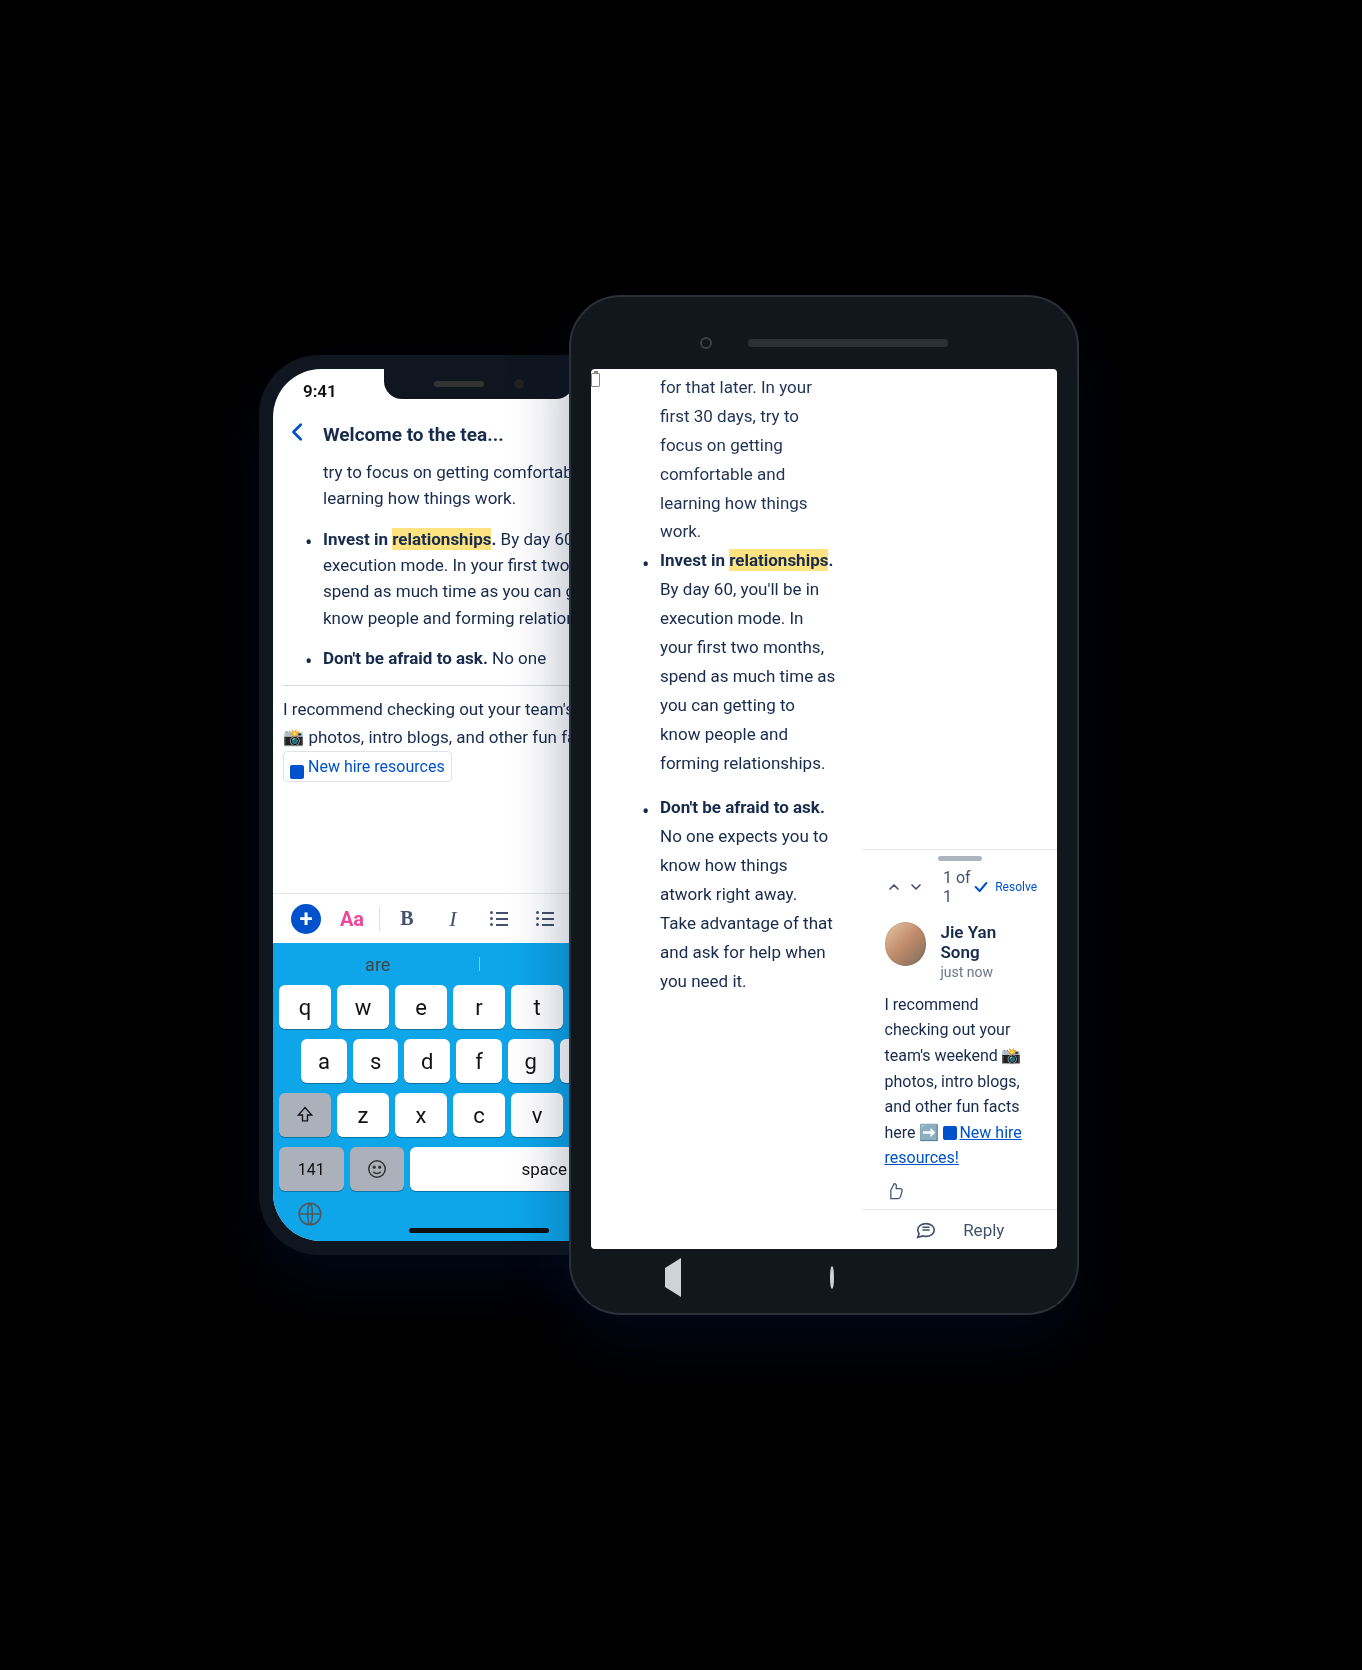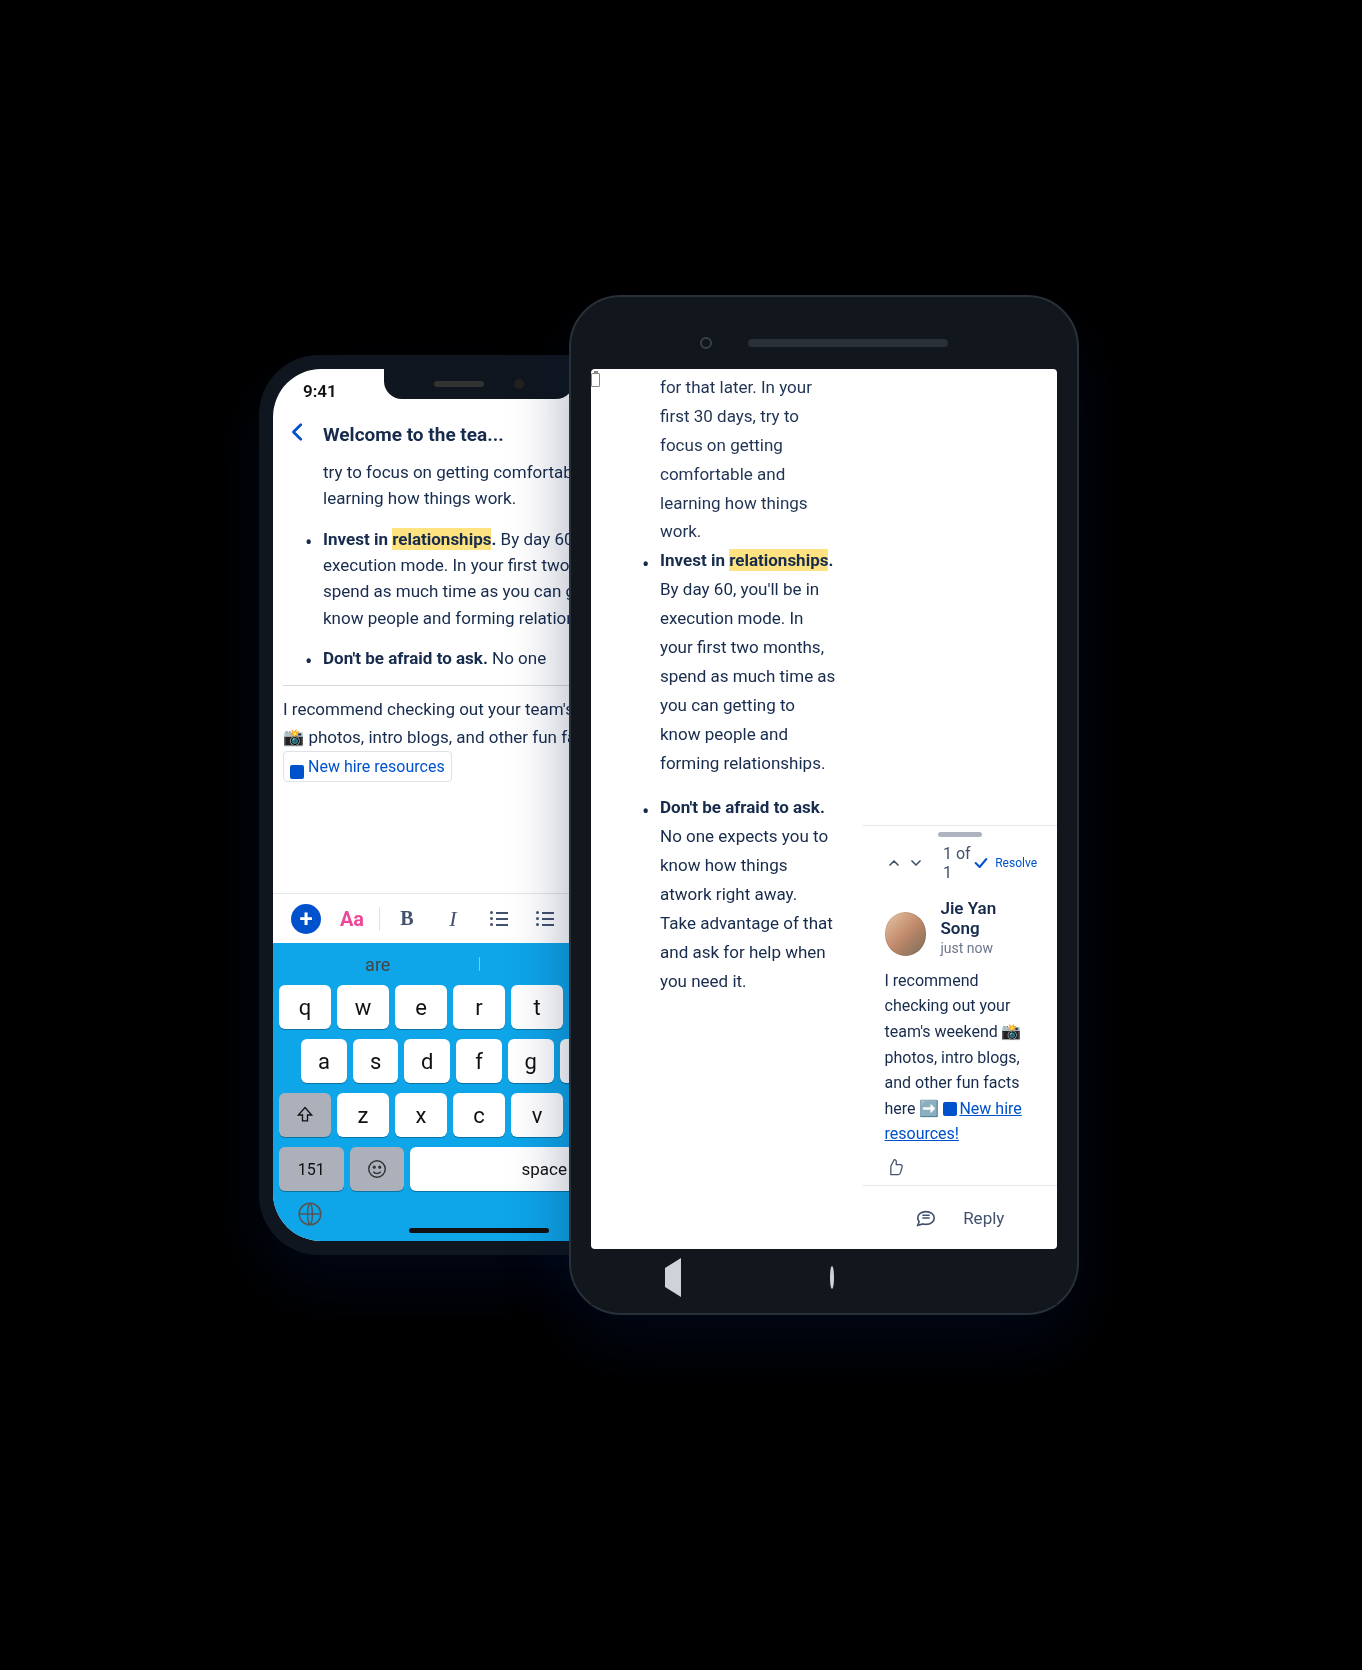--- a/index.html
+++ b/index.html
@@ -136,31 +136,31 @@
     padding-top:14px;
   }
   .sheet-handle { position:absolute; top:6px; left:50%; transform:translateX(-50%); width:44px; height:5px; background:#aeb4bf; border-radius:3px; }
   .sheet-head { display:flex; align-items:center; padding:4px 20px 10px 20px; font-size:16px; color:#42526E; }
   .sheet-head .navbtn { width:30px; height:30px; display:flex; align-items:center; justify-content:center; color:#42526E; }
   .sheet-head .count { margin-left:16px; }
   .sheet-head .resolve { margin-left:auto; color:#0052CC; display:flex; align-items:center; gap:6px; font-size:12px; }
   .sheet-head svg { width:16px; height:16px; }
 
   .comment { padding: 6px 22px 4px 22px; }
-  .comment .row1 { display:flex; gap:14px; align-items:flex-end; }
+  .comment .row1 { display:flex; gap:14px; align-items:flex-start; }
   .avatar { width:44px; height:44px; border-radius:50%; background:linear-gradient(135deg,#e8c9a8 0%, #c08a6b 50%, #7a6a5a 100%); box-shadow: inset 0 0 0 1px rgba(0,0,0,.08); }
   .comment .name { font-weight:600; color:#172B4D; font-size:17px; }
   .comment .when { color:#6B778C; font-size:14px; margin-top:2px; }
   .comment .body { margin-top:12px; font-size:16px; line-height:1.6; color:#172B4D; }
   .comment .body a { color:#0052CC; text-decoration:underline; }
   .comment .docicn-sm { display:inline-block; width:14px; height:14px; background:#0052CC; border-radius:2px; position:relative; vertical-align:-2px; margin-right:2px;}
   .thumb { margin:10px 0 0 0; }
   .thumb svg { width:20px;height:20px; stroke:#42526E; fill:none; stroke-width:1.5; }
 
-  .replybar { border-top:1px solid #e3e6eb; height:64px; display:flex; align-items:center; justify-content:center; gap:26px; color:#42526E; font-size:17px; }
+  .replybar { border-top:1px solid #e3e6eb; height:40px; display:flex; align-items:center; justify-content:center; gap:26px; color:#42526E; font-size:17px; }
   .replybar svg { width:22px;height:22px; }
 
   .adr-nav { height:56px; background:#12171d; display:flex; align-items:center; justify-content:space-around; }
   .adr-nav .tri { width:0;height:0;border-top:10px solid transparent;border-bottom:10px solid transparent;border-right:16px solid #cfd3d8;}
   .adr-nav .circ { width:20px;height:20px;border:2px solid #cfd3d8;border-radius:50%; background:radial-gradient(circle,#cfd3d8 0 6px,transparent 6px);}
   .adr-nav .sq { width:18px;height:18px;background:#cfd3d8;}
 </style>
 </head>
 <body>
 
@@ -284,21 +284,21 @@
               </svg>
           </div>
           <div class="key">z</div>
           <div class="key">x</div>
           <div class="key">c</div>
           <div class="key">v</div>
           <div class="key">b</div>
           <div class="key">n</div>
         </div>
         <div class="keyrow">
-          <div class="key func" style="flex:1.2;font-size:16px">151</div>
+          <div class="key func" style="flex:1.2;font-size:16px">141</div>
           <div class="key func" style="flex:1">
             <svg viewBox="0 0 24 24" width="22" height="22" fill="none" stroke="#333" stroke-width="1.6">
                 <circle cx="12" cy="12" r="9"></circle>
                 <circle cx="9" cy="10" r="1" fill="#333"></circle>
                 <circle cx="15" cy="10" r="1" fill="#333"></circle>
                 <path d="M8 15c1 1.3 2.4 2 4 2s3-.7 4-2"></path>
               </svg>
           </div>
           <div class="key space">space</div>
         </div>

